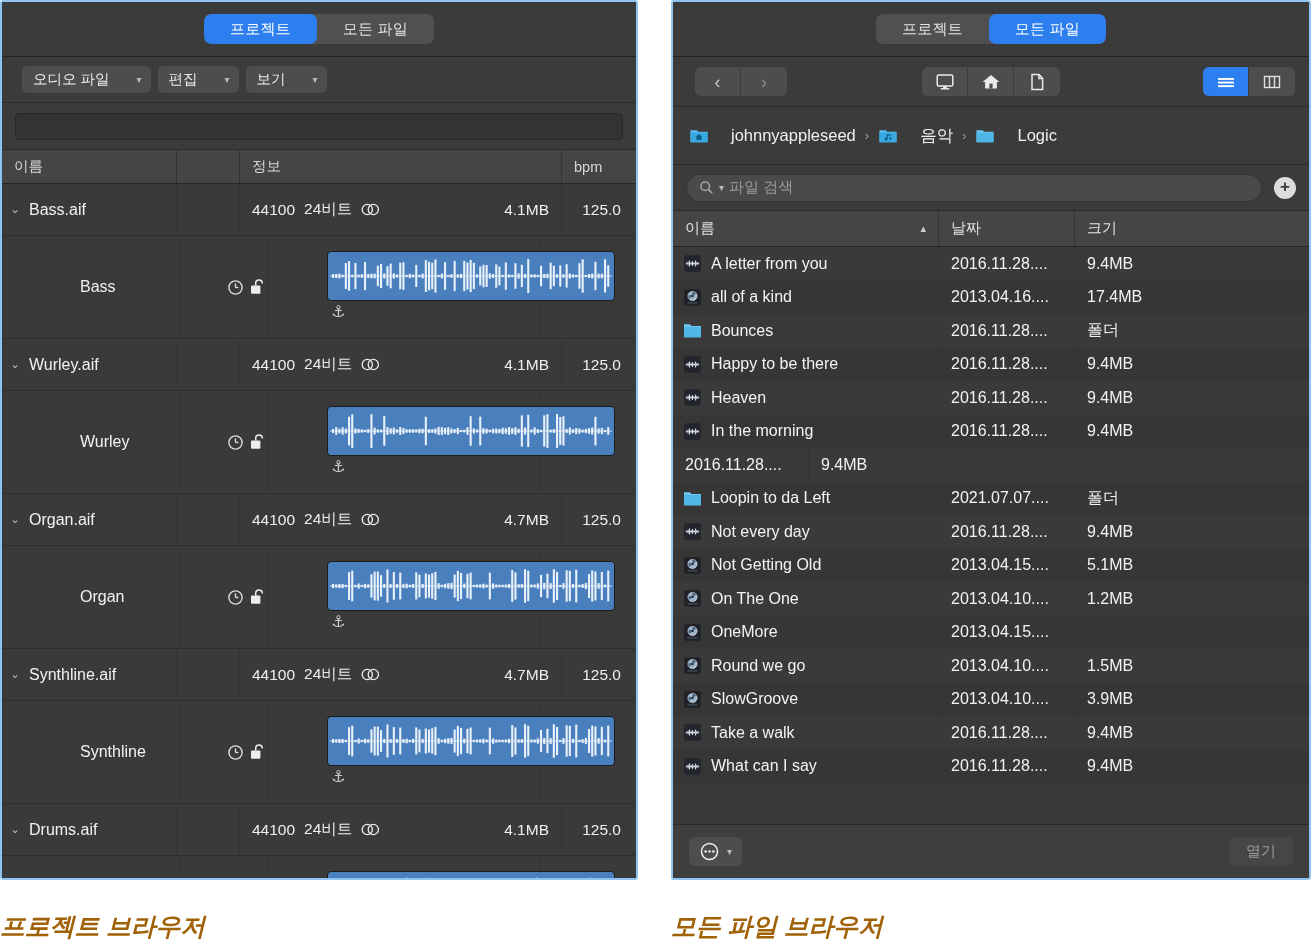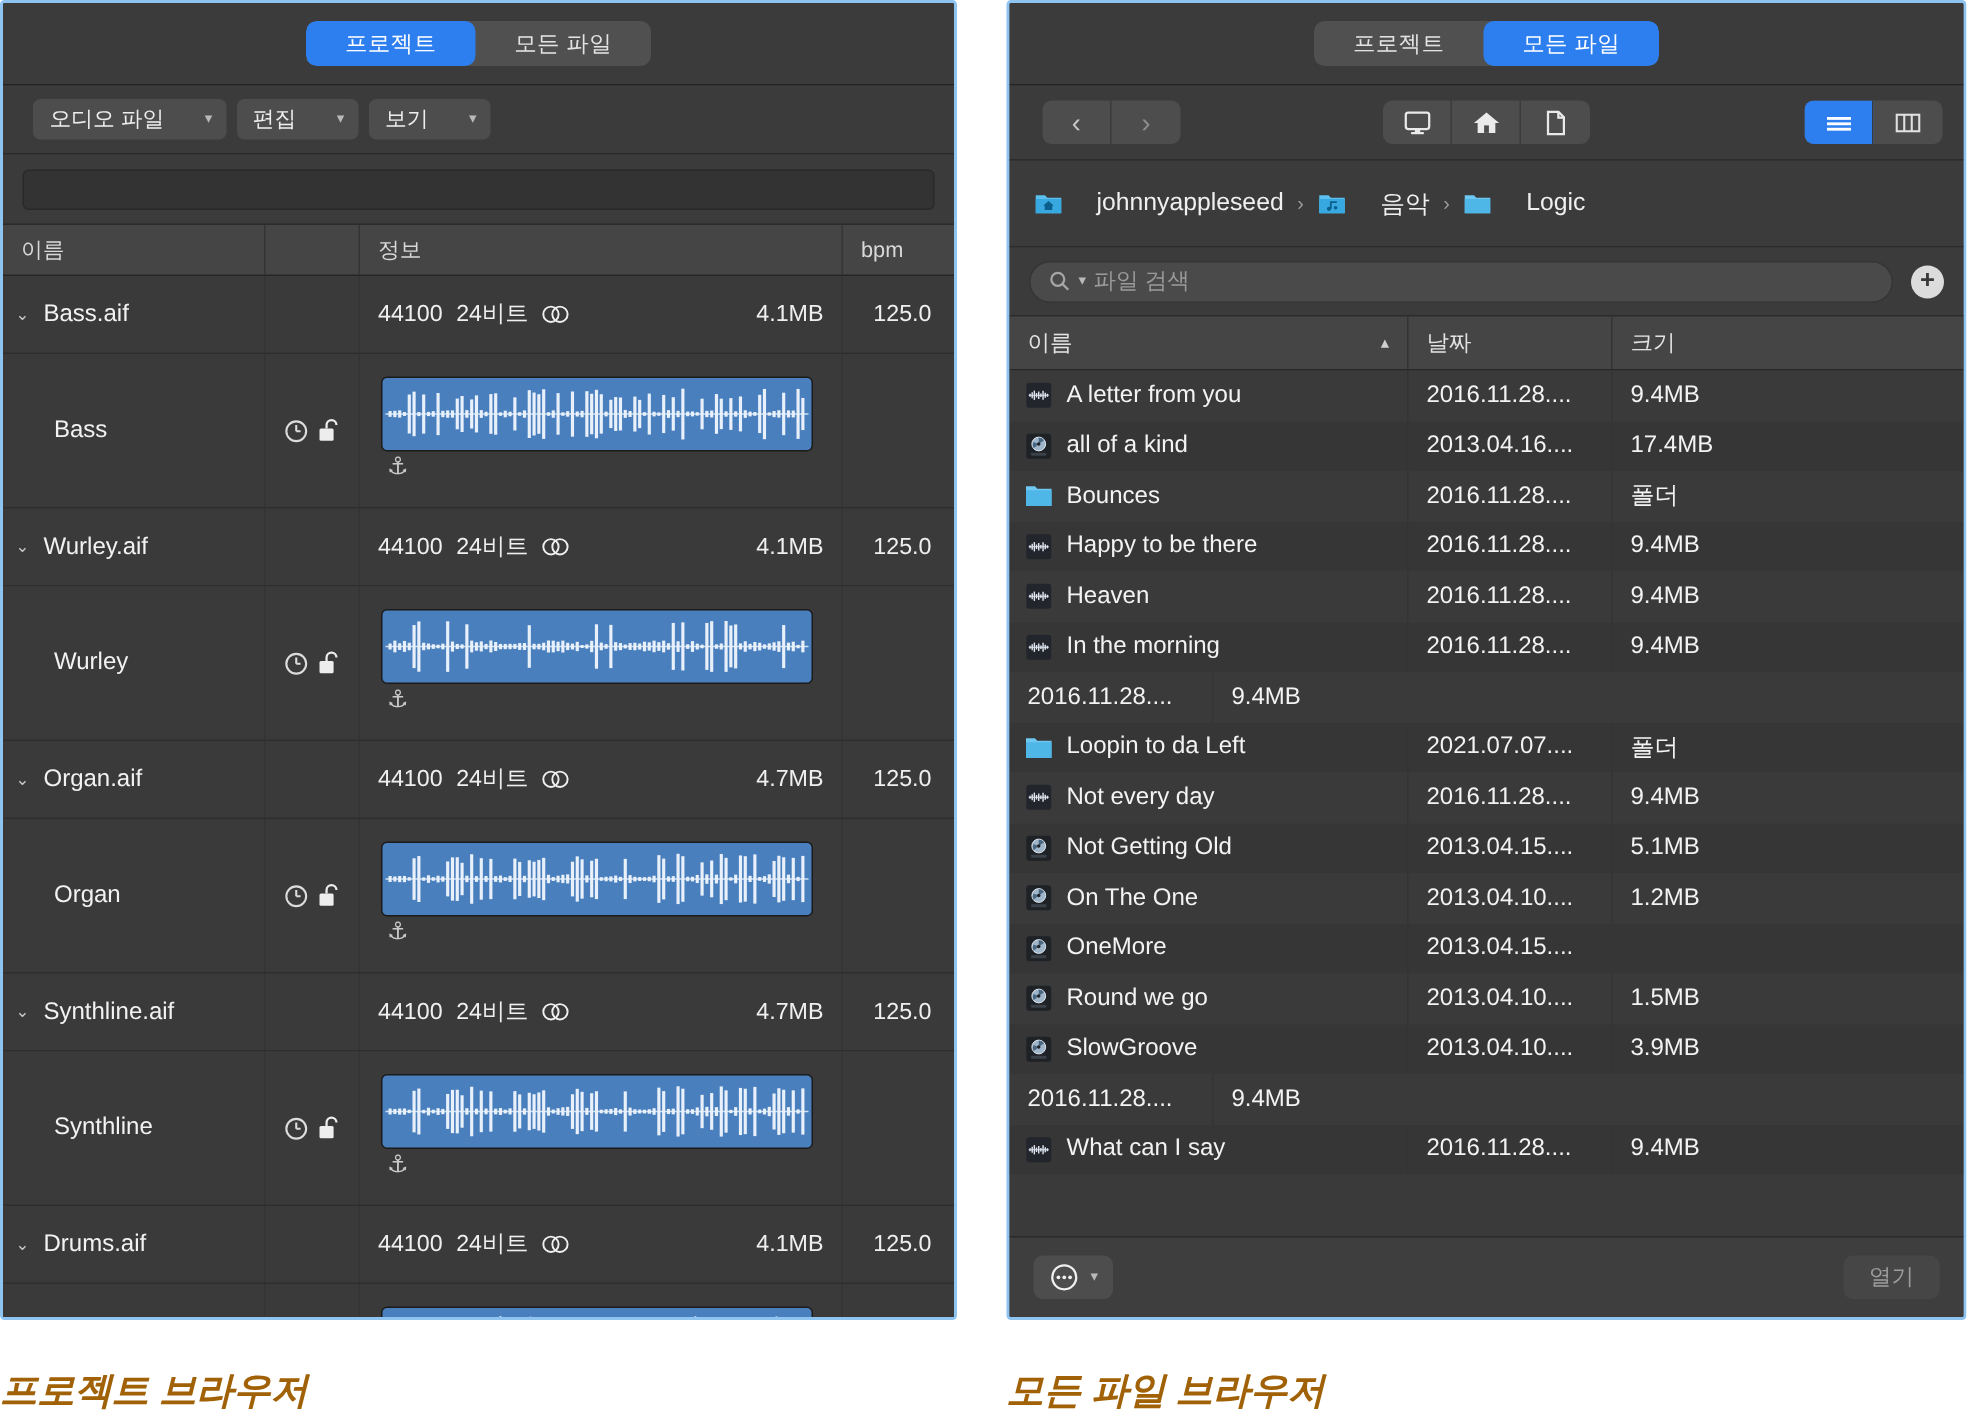--- a/index.html
+++ b/index.html
@@ -108,21 +108,21 @@
   .disclosure { font-size: 11px; color: #c8c8c8; width: 14px; text-align: center; }
   .c-info.info-cell {
     padding: 0 12px;
     justify-content: space-between;
     color: #efefef; font-size: 15.5px;
   }
   .info-left { display: flex; align-items: center; gap: 9px; }
   .c-bpm.bpm-cell { justify-content: flex-end; padding-right: 13px; color: #efefef; font-size: 15.5px; }
 
   .region-row { height: 103px; border-bottom: 1px solid #2e2e2e; background: #3a3a3a; }
-  .region-row .cell { display: flex; align-items: center; height: 100%; }
+  .region-row .cell { display: flex; align-items: center; height: 100%; margin-left: 44px; }
   .region-row .c-name { justify-content: flex-start; padding-left: 34px; color: #f2f2f2; font-size: 16px; }
   .region-row .c-icons { justify-content: center; gap: 5px; }
   .region-row .c-info { position: relative; padding: 0; }
 
   .waveblock {
     position: absolute; left: 14px; top: 15px;
     width: 288px; height: 50px;
     background: #4a7fbe;
     border: 1px solid #1b1b1b;
     border-radius: 4px;
@@ -1304,38 +1304,54 @@
                 <path d="M6.1 10.9 a4.4 4.4 0 0 1 -0.2 -4.3 l3.6 1.4 z" fill="#4a6781"></path>
                 <circle cx="9.5" cy="8" r="1.15" fill="#1e2126"></circle>
                 <rect x="4.4" y="13.8" width="10.2" height="2" rx="0.4" fill="#3a4148"></rect>
               </svg>
               <span>SlowGroove</span>
             </div>
             <div class="r-date">2013.04.10....</div>
             <div class="r-size">3.9MB</div>
           </div>
           <div class="rrow">
-            <div class="r-date">2016.11.28....</div>
-            <div class="r-size">9.4MB</div>
-          </div>
-          <div class="rrow">
             <div class="r-name">
               <svg width="19" height="19" viewBox="0 0 19 19" class="fileicon">
                 <rect x="1.2" y="1.2" width="16.6" height="16.6" rx="2" fill="#22252b"></rect>
                 <rect x="3.20" y="8.50" width="0.95" height="2.00" fill="#dfe6f0"></rect>
                 <rect x="4.65" y="7.50" width="0.95" height="4.00" fill="#dfe6f0"></rect>
                 <rect x="6.10" y="6.40" width="0.95" height="6.20" fill="#dfe6f0"></rect>
                 <rect x="7.55" y="8.00" width="0.95" height="3.00" fill="#dfe6f0"></rect>
                 <rect x="9.00" y="7.00" width="0.95" height="5.00" fill="#dfe6f0"></rect>
                 <rect x="10.45" y="8.30" width="0.95" height="2.40" fill="#dfe6f0"></rect>
                 <rect x="11.90" y="6.50" width="0.95" height="6.00" fill="#dfe6f0"></rect>
                 <rect x="13.35" y="7.80" width="0.95" height="3.40" fill="#dfe6f0"></rect>
                 <rect x="14.80" y="8.50" width="0.95" height="2.00" fill="#dfe6f0"></rect>
                 <line x1="2.8" y1="9.5" x2="16.2" y2="9.5" stroke="#dfe6f0" stroke-width="0.7"></line>
               </svg>
+              <span>Take a walk</span>
+            </div>
+            <div class="r-date">2016.11.28....</div>
+            <div class="r-size">9.4MB</div>
+          </div>
+          <div class="rrow">
+            <div class="r-name">
+              <svg width="19" height="19" viewBox="0 0 19 19" class="fileicon">
+                <rect x="1.2" y="1.2" width="16.6" height="16.6" rx="2" fill="#22252b"></rect>
+                <rect x="3.20" y="8.50" width="0.95" height="2.00" fill="#dfe6f0"></rect>
+                <rect x="4.65" y="7.50" width="0.95" height="4.00" fill="#dfe6f0"></rect>
+                <rect x="6.10" y="6.40" width="0.95" height="6.20" fill="#dfe6f0"></rect>
+                <rect x="7.55" y="8.00" width="0.95" height="3.00" fill="#dfe6f0"></rect>
+                <rect x="9.00" y="7.00" width="0.95" height="5.00" fill="#dfe6f0"></rect>
+                <rect x="10.45" y="8.30" width="0.95" height="2.40" fill="#dfe6f0"></rect>
+                <rect x="11.90" y="6.50" width="0.95" height="6.00" fill="#dfe6f0"></rect>
+                <rect x="13.35" y="7.80" width="0.95" height="3.40" fill="#dfe6f0"></rect>
+                <rect x="14.80" y="8.50" width="0.95" height="2.00" fill="#dfe6f0"></rect>
+                <line x1="2.8" y1="9.5" x2="16.2" y2="9.5" stroke="#dfe6f0" stroke-width="0.7"></line>
+              </svg>
               <span>What can I say</span>
             </div>
             <div class="r-date">2016.11.28....</div>
             <div class="r-size">9.4MB</div>
           </div>
         </div>
     </div>
 
     <div class="rbottom">
       <div class="actionbtn">

